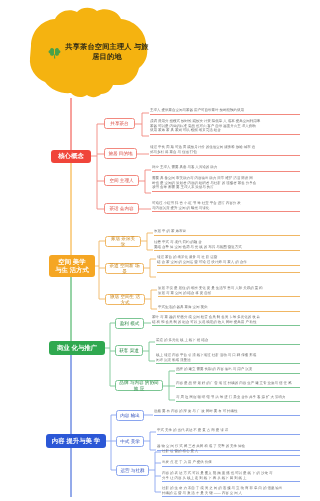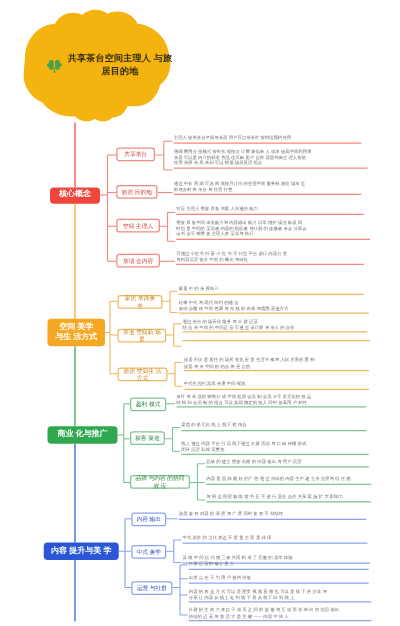--- a/index.html
+++ b/index.html
@@ -1,21 +1,21 @@
 <!DOCTYPE html>
 <html><head>
 <meta charset="utf-8">
 <style>
   html,body{margin:0;padding:0;}
   body{
     width:300px;height:501px;background:#ffffff;overflow:hidden;
     font-family:"Liberation Sans","DejaVu Sans",sans-serif;
     position:relative;
   }
-  #canvas{position:absolute;inset:0;width:300px;height:501px;}
+  #canvas{position:absolute;inset:0;width:300px;height:501px;margin-left:11px;}
   .svg-layer{position:absolute;left:0;top:0;width:300px;height:501px;pointer-events:none;}
 
   
   #root-node{
     position:absolute;left:14px;top:6px;width:128px;height:92px;
   }
   #root-label{
     position:absolute;left:40px;top:36px;width:84px;
     font-size:7.2px;line-height:10px;color:#2e2a16;font-weight:bold;
     text-align:center;letter-spacing:.2px;

